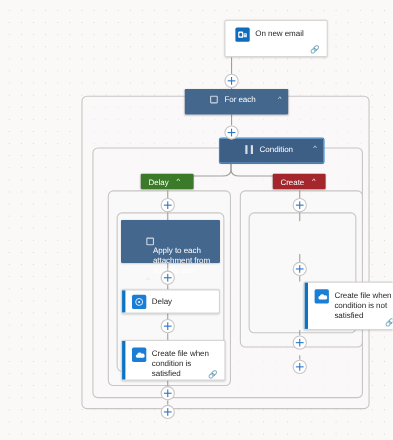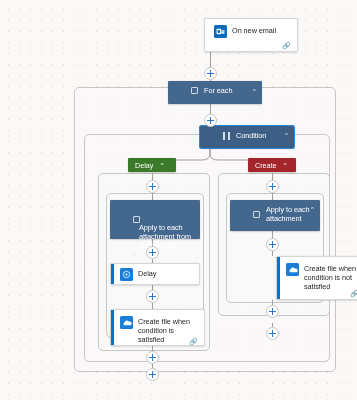--- a/index.html
+++ b/index.html
@@ -317,25 +317,20 @@
       <span class="title">Create file when condition is satisfied</span>
     </div>
     <div class="footer">
       <span class="chain">🔗</span>
     </div>
   </div>
 
   <div class="plus" style="left:146px; top:351px;"></div>
   <div class="plus" style="left:146px; top:368px;"></div>
 
-  <div class="scopehdr" style="left:230px; top:200px; width:90px; height:31px;">
-    <span class="sq" style="margin-top:6px;"></span>
-    <span class="lbl">Apply to each attachment</span>
-    <span class="chev">^</span>
-  </div>
 
   <div class="plus" style="left:266px; top:238px;"></div>
 
   <div class="card" style="left:230px; top:256px; width:90px; height:44px;margin-left:46px;">
     <div class="accent"></div>
     <div class="row">
       <span class="appicon onedrive">
         <svg width="10" height="10" viewBox="0 0 16 16" aria-hidden="true">
           <path d="M4.2 11.6 A2.5 2.5 0 0 1 4.4 6.7 A3.5 3.5 0 0 1 11 5.9 A2.8 2.8 0 0 1 13.4 11.6 Z" fill="#ffffff"></path>
         </svg>

